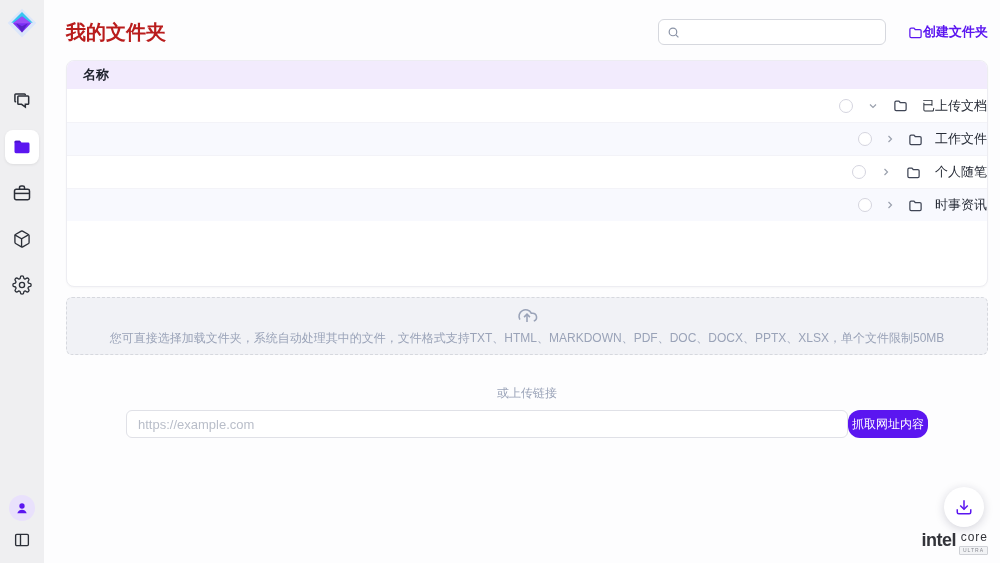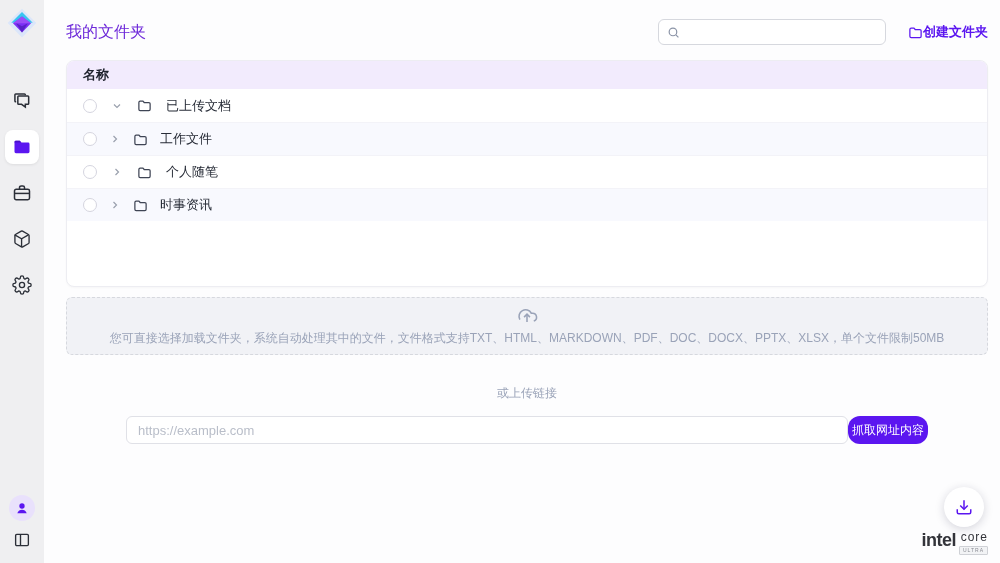--- a/index.html
+++ b/index.html
@@ -28,21 +28,21 @@
   .avatar-btn {
     width:26px; height:26px; border-radius:50%; background:#e9e1fc;
     display:flex; align-items:center; justify-content:center; cursor:pointer;
   }
   .panel-toggle { margin-top:10px; cursor:pointer; color:#2b2f38; display:flex; }
 
   
   .main { flex:1; position:relative; padding:18px 12px 0 22px; }
 
   .topbar { display:flex; align-items:center; height:28px; }
-  .page-title { font-size:16px; font-weight:normal; color:#6d28d9; }
+  .page-title { font-size:20px; font-weight:bold; color:#b91c1c; }
   .search-box {
     margin-left:auto; width:228px; height:26px; background:#fff;
     border:1px solid #d6d8de; border-radius:6px;
     display:flex; align-items:center; padding:0 8px; gap:6px;
   }
   .search-box svg { width:13px; height:13px; color:#8a93a6; flex:0 0 13px; }
   .search-box input {
     border:none; outline:none; flex:1; font-size:12px; background:transparent; color:#333;
   }
   .create-folder {
@@ -58,21 +58,21 @@
     margin-top:14px; height:227px; background:#fff;
     border:1px solid #ededf2; border-radius:8px; overflow:hidden;
     box-shadow:0 1px 2px rgba(20,20,40,.03);
   }
   .table-head {
     height:28px; background:#f2ebfd; display:flex; align-items:center;
     padding-left:16px; font-size:13px; font-weight:bold; color:#1e222d;
   }
   .row {
     height:33px; display:flex; align-items:center; padding-left:16px; gap:14px;
-    cursor:pointer; background:#fff;
+    cursor:pointer; background:#fff;justify-content:flex-end;
   }
   .row.tinted { background:#f8f9fe;gap:12px; }
   .row + .row { border-top:1px solid #f3f3f8; }
   .row-check {
     width:14px; height:14px; border:1.5px solid #d5d5df; border-radius:50%;
     background:#fff; flex:0 0 14px; cursor:pointer;
   }
   .row-caret { display:flex; color:#9aa0ad; cursor:pointer; }
   .row-caret svg { width:12px; height:12px; }
   .row-folder { display:flex; color:#3f4555; }
@@ -84,21 +84,21 @@
     margin-top:10px; height:58px; background:#f1f2f6;
     border:1px dashed #d6d8de; border-radius:6px;
     display:flex; flex-direction:column; align-items:center; justify-content:center;
     gap:3px; cursor:pointer;
   }
   .dropzone svg { width:22px; height:22px; color:#9aa3b8; }
   .drop-hint { font-size:12px; color:#9aa3b8; }
 
   .or-link { margin-top:30px; text-align:center; font-size:12px; color:#9aa3b8; }
 
-  .url-row { margin-top:14px; width:802px; margin-left:auto; margin-right:auto;
+  .url-row { margin-top:8px; width:802px; margin-left:auto; margin-right:auto;
     display:flex; }
   .url-input {
     flex:1; height:28px; border:1px solid #e0e1e7; border-radius:6px;
     padding:0 11px; font-size:13px; outline:none; color:#333; background:#fff;
     font-family:"Liberation Sans","DejaVu Sans",sans-serif;
   }
   .url-input::placeholder { color:#b9bec9; }
   .fetch-btn {
     width:80px; height:28px; background:#5b16f0; border:none; border-radius:12px;
     color:#fff; font-size:12px; cursor:pointer; flex:0 0 80px;

